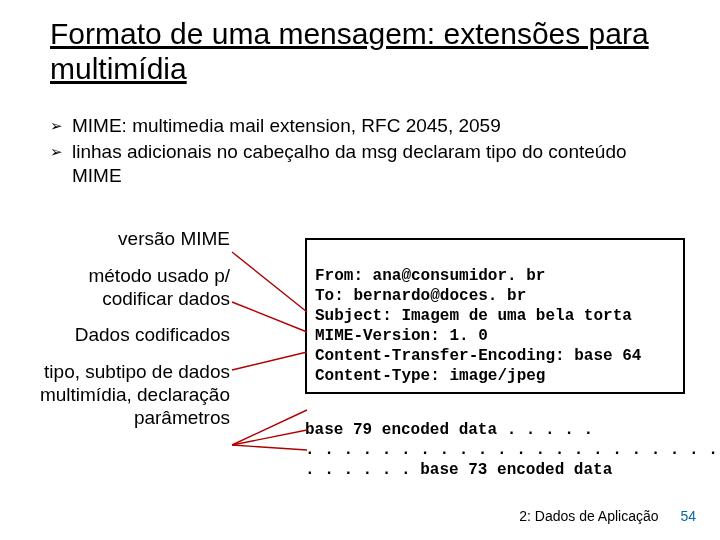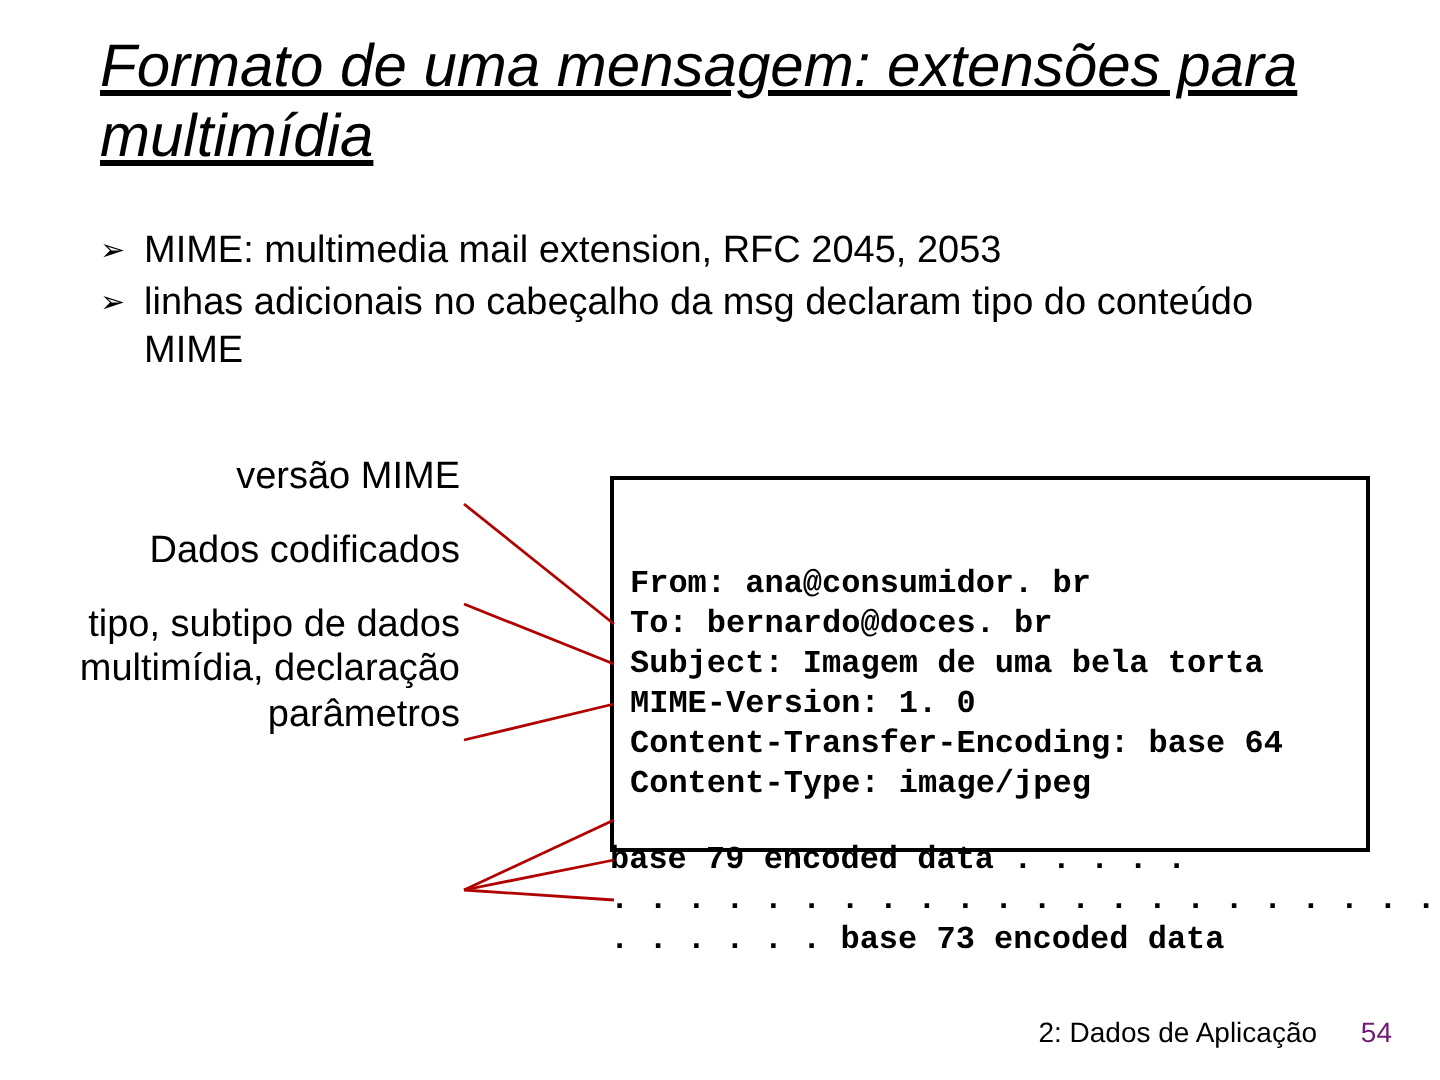--- a/index.html
+++ b/index.html
@@ -18,21 +18,20 @@
     height: 540px;
   }
   .title {
     position: absolute;
     left: 50px;
     top: 16px;
     width: 640px;
     font-size: 30px;
     line-height: 1.18;
     text-decoration: underline;
-    font-style: italic;
   }
   .bullets {
     position: absolute;
     left: 50px;
     top: 114px;
     width: 620px;
     font-size: 19px;
     line-height: 1.25;
   }
   .bullet-row {
@@ -57,21 +56,21 @@
     text-align: right;
     line-height: 1.2;
   }
   .labels .lbl { margin-bottom: 14px; }
   .codebox {
     position: absolute;
     left: 305px;
     top: 238px;
     width: 380px;
     border: 2px solid #000;
-    padding: 22px 8px;
+    padding: 6px 8px;
     font-family: "Courier New", Courier, monospace;
     font-weight: bold;
     font-size: 16px;
     line-height: 1.25;
     white-space: pre;
     box-sizing: border-box;
   }
   .encoded {
     position: absolute;
     left: 305px;
@@ -83,21 +82,21 @@
     line-height: 1.25;
     white-space: pre;
   }
   .footer {
     position: absolute;
     bottom: 16px;
     right: 24px;
     font-size: 14px;
   }
   .footer .pg {
-    color: #701a75;
+    color: #0369a1;
     margin-left: 18px;
   }
   svg.connectors {
     position: absolute;
     left: 0; top: 0;
     width: 720px;
     height: 540px;
     pointer-events: none;
   }
   svg.connectors line {
@@ -108,30 +107,31 @@
 </head>
 <body>
 
 <div class="slide">
 
   <div class="title">Formato de uma mensagem: extensões para multimídia</div>
 
   <div class="bullets">
     <div class="bullet-row">
       <span class="arrow">➢</span>
-      <span class="bullet-text">MIME: multimedia mail extension, RFC 2045, 2053</span>
+      <span class="bullet-text">MIME: multimedia mail extension, RFC 2045, 2059</span>
     </div>
     <div class="bullet-row">
       <span class="arrow">➢</span>
       <span class="bullet-text">linhas adicionais no cabeçalho da msg declaram tipo do conteúdo MIME</span>
     </div>
   </div>
 
   <div class="labels">
     <div class="lbl">versão MIME</div>
+    <div class="lbl">método usado p/ codificar dados</div>
     <div class="lbl">Dados codificados</div>
     <div class="lbl">tipo, subtipo de dados multimídia, declaração parâmetros</div>
   </div>
 
   <div class="codebox">
 <span>From: ana@consumidor. br</span>
 <span>To: bernardo@doces. br</span>
 <span>Subject: Imagem de uma bela torta</span>
 <span>MIME-Version: 1. 0</span>
 <span>Content-Transfer-Encoding: base 64</span>

